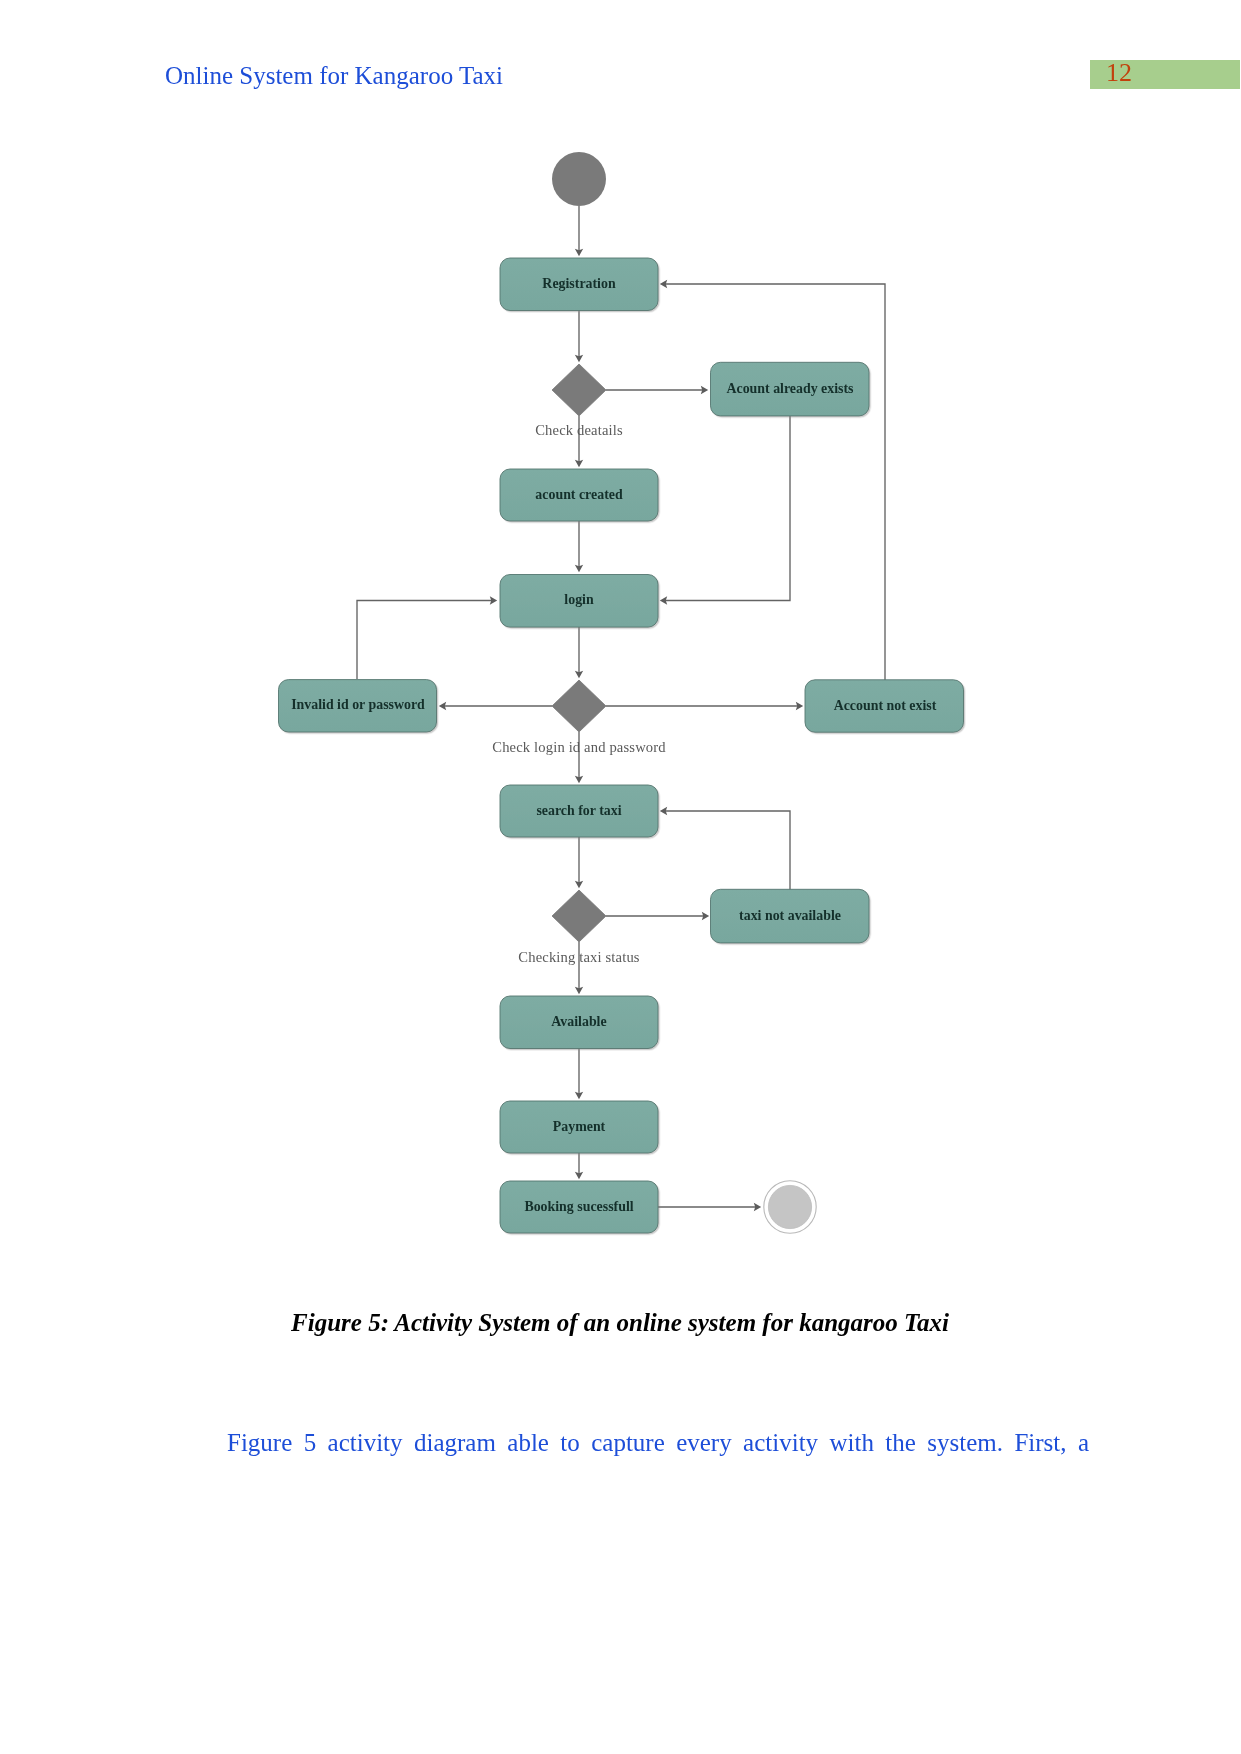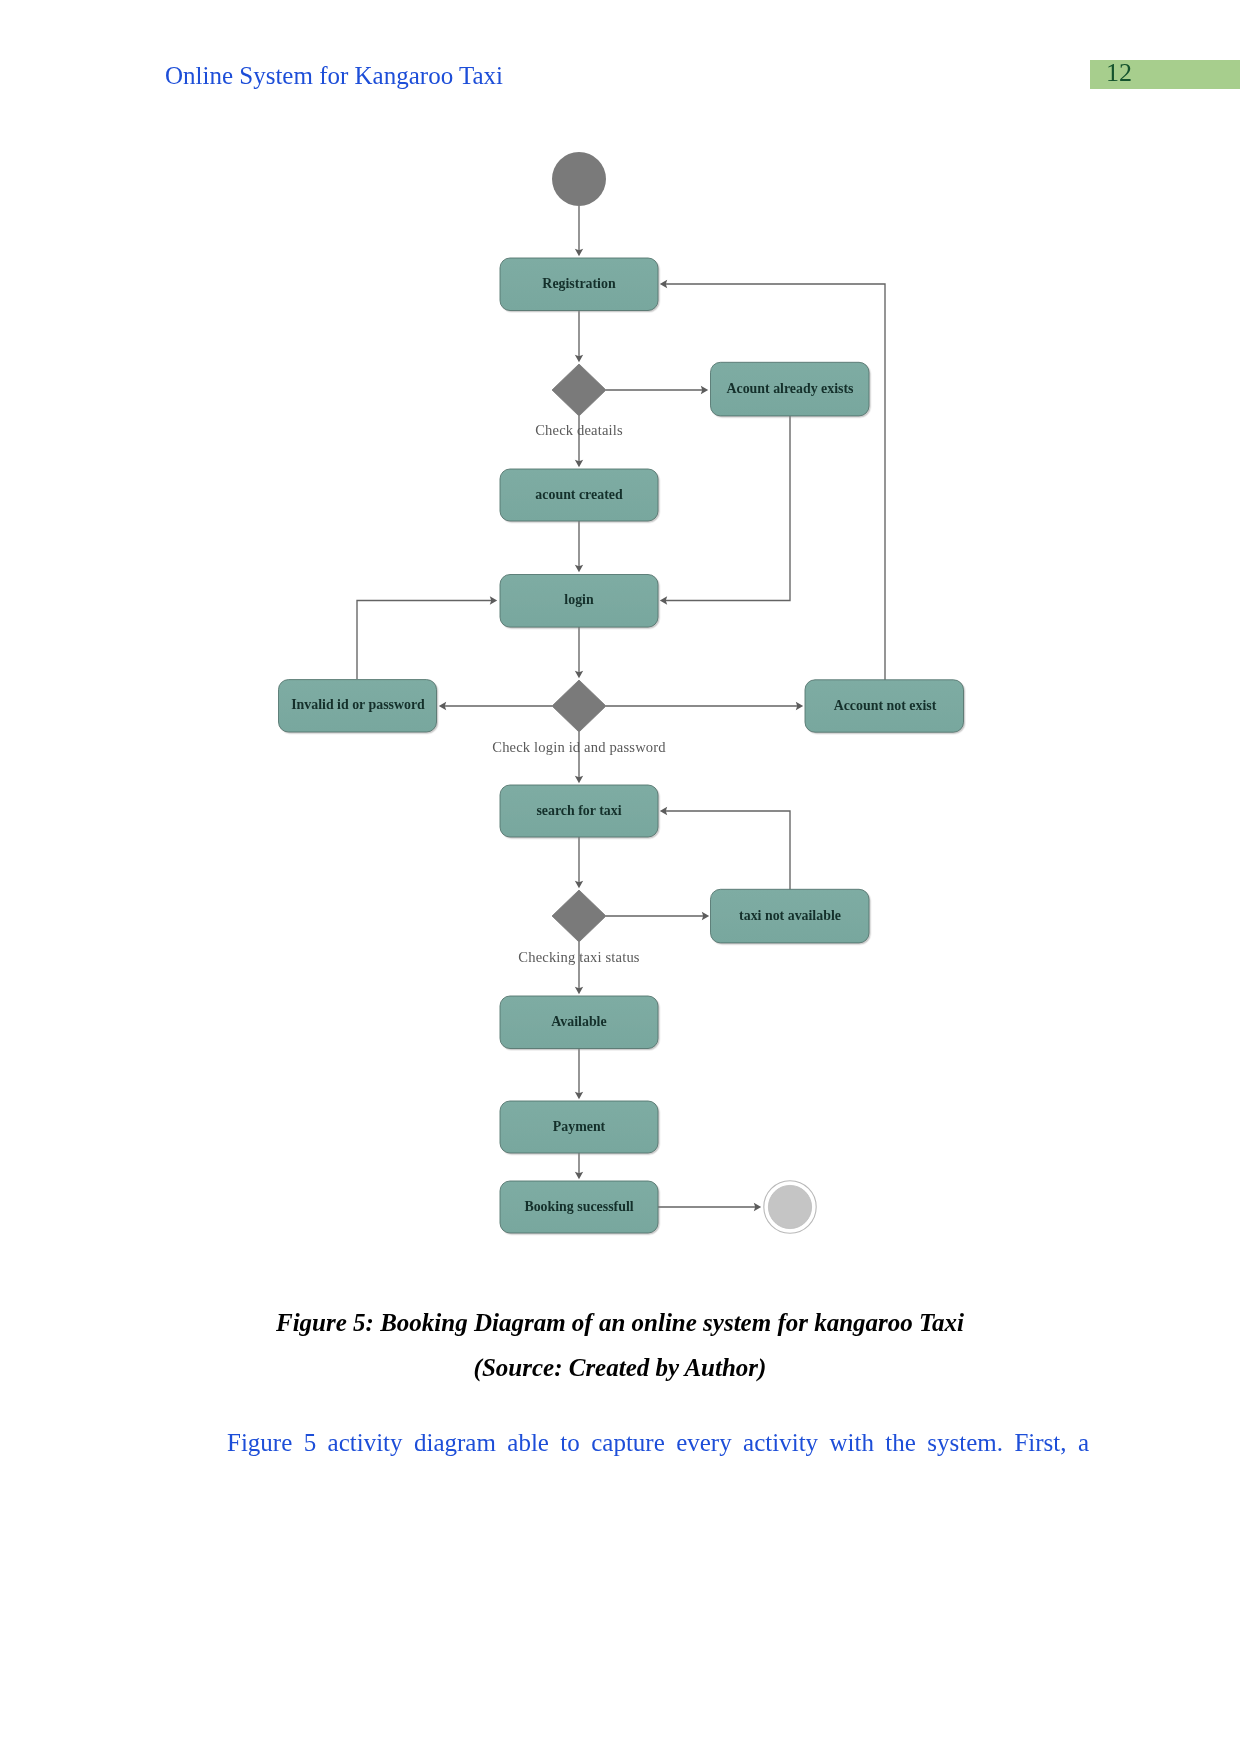--- a/index.html
+++ b/index.html
@@ -17,21 +17,21 @@
     position:absolute; left:165px; top:61px;
     font-size:25px; line-height:30px; color:#1d4ed8;
     white-space:nowrap;
   }
   .pagenum-box {
     position:absolute; left:1090px; top:60px; width:150px; height:29px;
     background:#a7ce8d;
   }
   .pagenum-txt {
     position:absolute; left:1106px; top:59px;
-    font-size:26px; line-height:28px; color:#14532d;
+    font-size:26px; line-height:28px; color:#c2410c;
   }
 
   
   #diagram { position:absolute; left:0; top:0; }
   #diagram text { font-family:"Liberation Serif", serif; opacity:0.999; }
   .nlabel {
     font-size:13.9px; font-weight:bold; fill:#14302b;
     text-anchor:middle; letter-spacing:0px;
   }
   .dlabel {
@@ -214,19 +214,18 @@
       </g>
       <text class="dlabel" x="579" y="962">Checking taxi status</text>
 
       <g>
         <circle cx="790" cy="1207" r="26.2" fill="#ffffff" stroke="#b9b9b9" stroke-width="1.1"></circle>
         <circle cx="790" cy="1207" r="21.6" fill="#c5c5c5" stroke="#bdbdbd" stroke-width="0.8"></circle>
       </g>
     </g>
   </svg>
 
-  <div class="caption cap1">Figure 5: Booking Diagram of an online system for kangaroo Taxi</div>
-  <div class="caption cap2">(Source: Created by Author)</div>
+  <div class="caption cap1">Figure 5: Activity System of an online system for kangaroo Taxi</div>
 
   <div class="body-par">
     <div class="bline bl1">Figure 5 activity diagram able to capture every activity with the system. First, a</div>
   </div>
 </div>
 
 </body></html>

